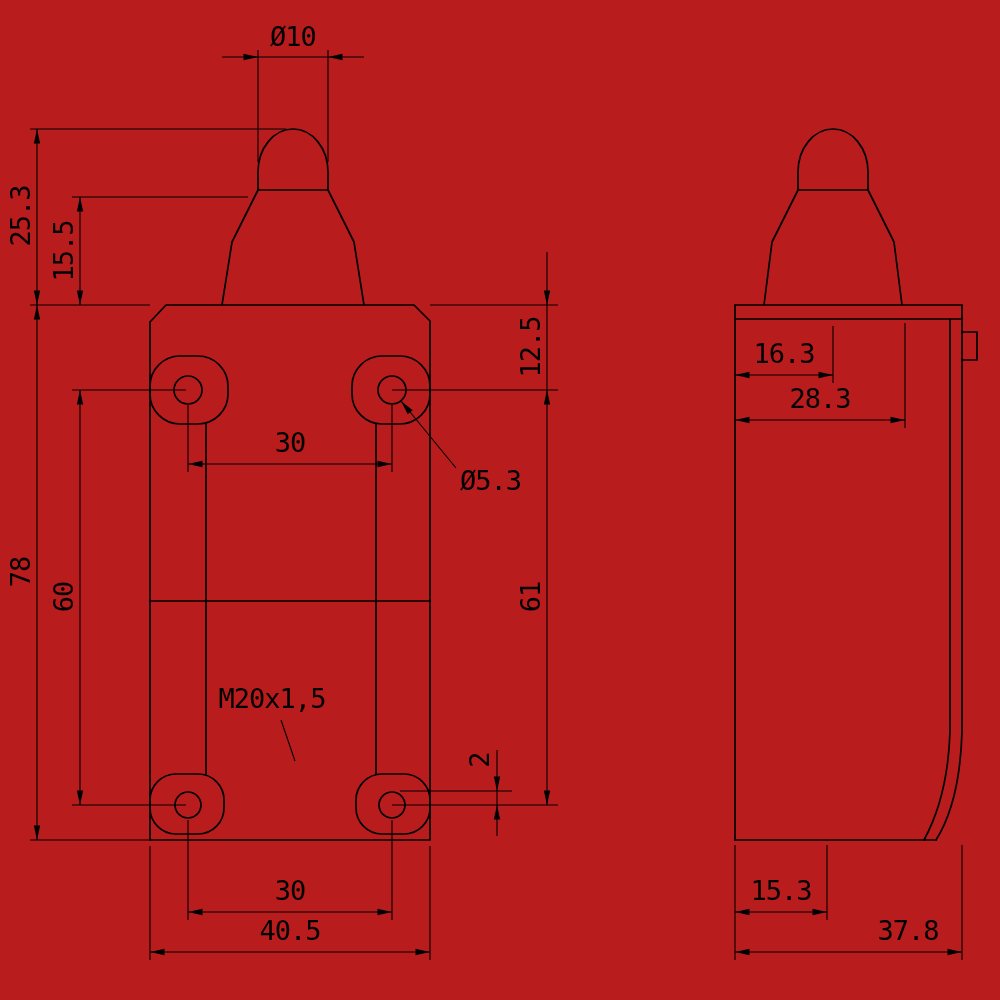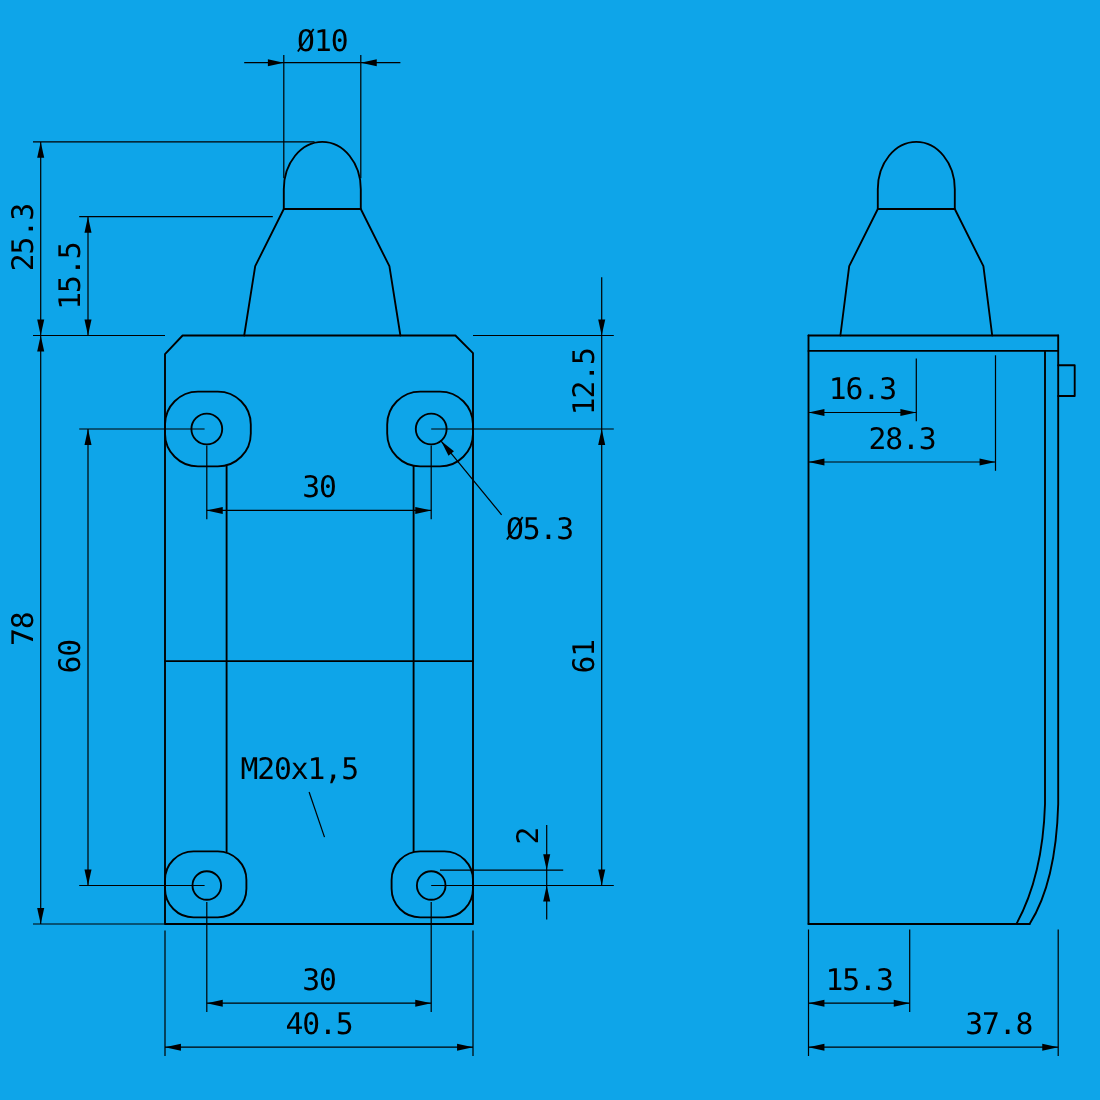--- a/index.html
+++ b/index.html
@@ -4,21 +4,21 @@
 <style>
   html, body {
     margin: 0;
     padding: 0;
     background: #ffffff;
   }
   #canvas {
     position: relative;
     width: 1000px;
     height: 1000px;
-    background: #0ea5e9;
+    background: #b91c1c;
     overflow: hidden;
   }
   svg { display: block; }
   .obj path, .obj rect, .obj circle, .obj line {
     fill: none;
     stroke: #000000;
     stroke-width: 1.7;
     stroke-linecap: round;
     stroke-linejoin: round;
   }

